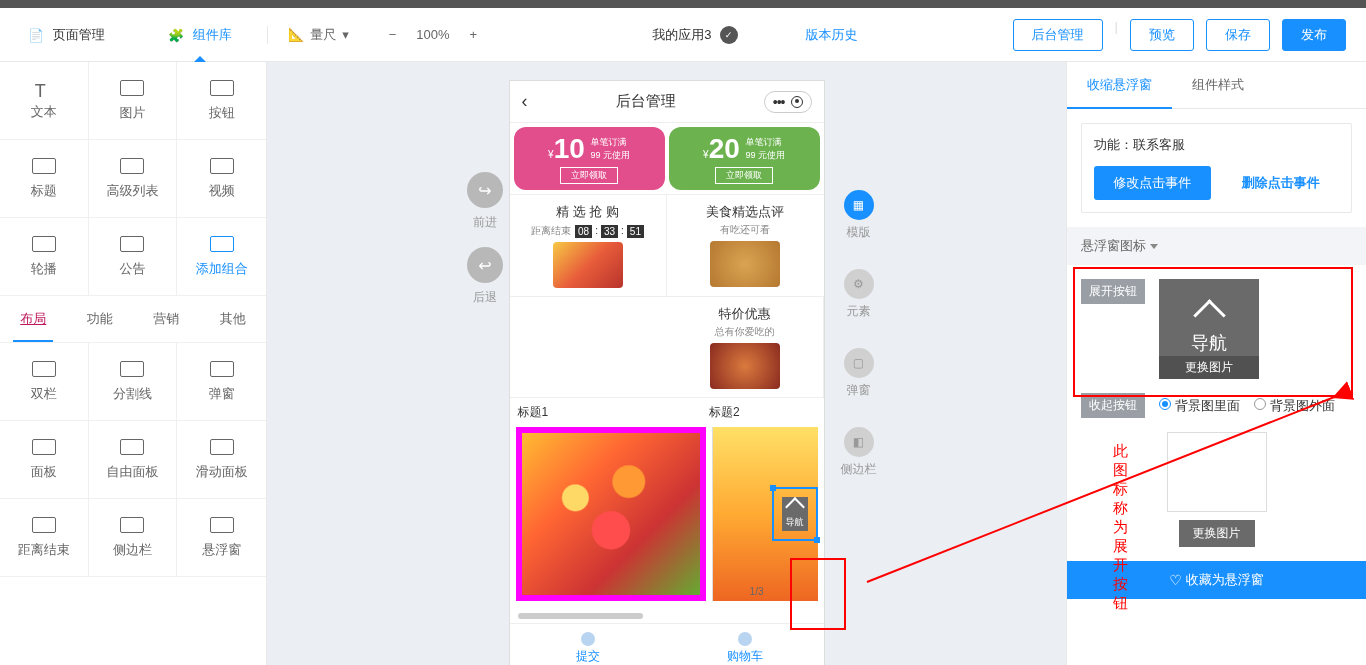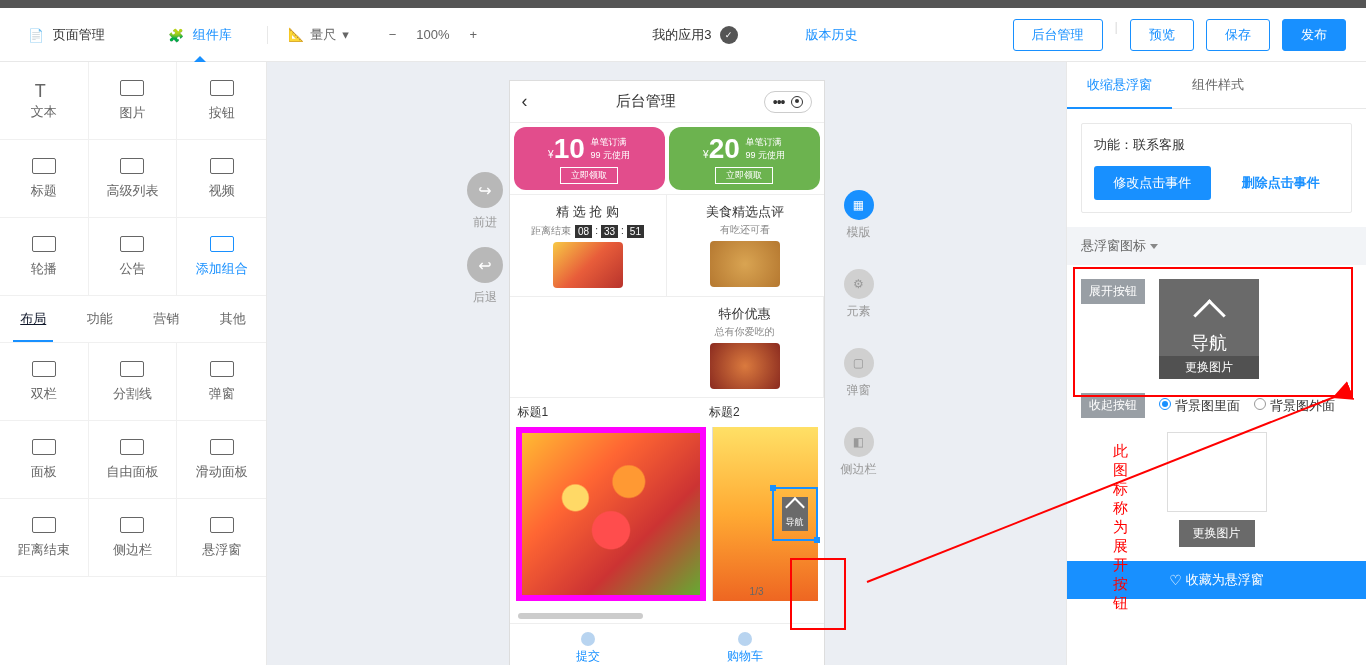--- a/index.html
+++ b/index.html
@@ -27,21 +27,21 @@
 .main { display: flex; height: calc(100% - 62px); }
 
 .left-panel { width: 267px; border-right: 1px solid #e8e8e8; display: flex; flex-direction: column; background: #fff; }
 .comp-grid { display: grid; grid-template-columns: 1fr 1fr 1fr; }
 .comp-cell { height: 78px; display: flex; flex-direction: column; align-items: center; justify-content: center; gap: 8px; border-right: 1px solid #f0f0f0; border-bottom: 1px solid #f0f0f0; cursor: pointer; color: #666; }
 .comp-cell:nth-child(3n) { border-right: none; }
 .comp-cell.blue { color: #1890ff; }
 .comp-icon { width: 24px; height: 16px; border: 1.5px solid currentColor; border-radius: 2px; }
 .comp-tabs { display: flex; border-bottom: 1px solid #f0f0f0; }
 .comp-tab { flex: 1; padding: 14px 0; text-align: center; cursor: pointer; color: #666; position: relative; }
-.comp-tab.active { color: #0f172a; text-decoration: underline; }
+.comp-tab.active { color: #be185d; text-decoration: underline; }
 .comp-tab.active::after { content:""; position:absolute; bottom:0; left:20%; width:60%; height:2px; background:#1890ff; }
 
 .canvas-area { flex: 1; background: #ebeef3; position: relative; display: flex; justify-content: center; padding-top: 18px; }
 .canvas-tools { position: absolute; left: 200px; top: 110px; display: flex; flex-direction: column; gap: 16px; align-items: center; }
 .tool-btn { width: 36px; height: 36px; border-radius: 50%; background: #b8b8b8; display: flex; align-items: center; justify-content: center; color: #fff; font-size: 16px; }
 .tool-lbl { color: #999; font-size: 12px; margin-top: -10px; }
 
 .phone { width: 316px; background: #fff; border: 1px solid #ddd; display: flex; flex-direction: column; }
 .phone-header { height: 42px; display: flex; align-items: center; justify-content: space-between; padding: 0 12px; border-bottom: 1px solid #eee; }
 .phone-title { flex: 1; text-align: center; font-size: 15px; }

